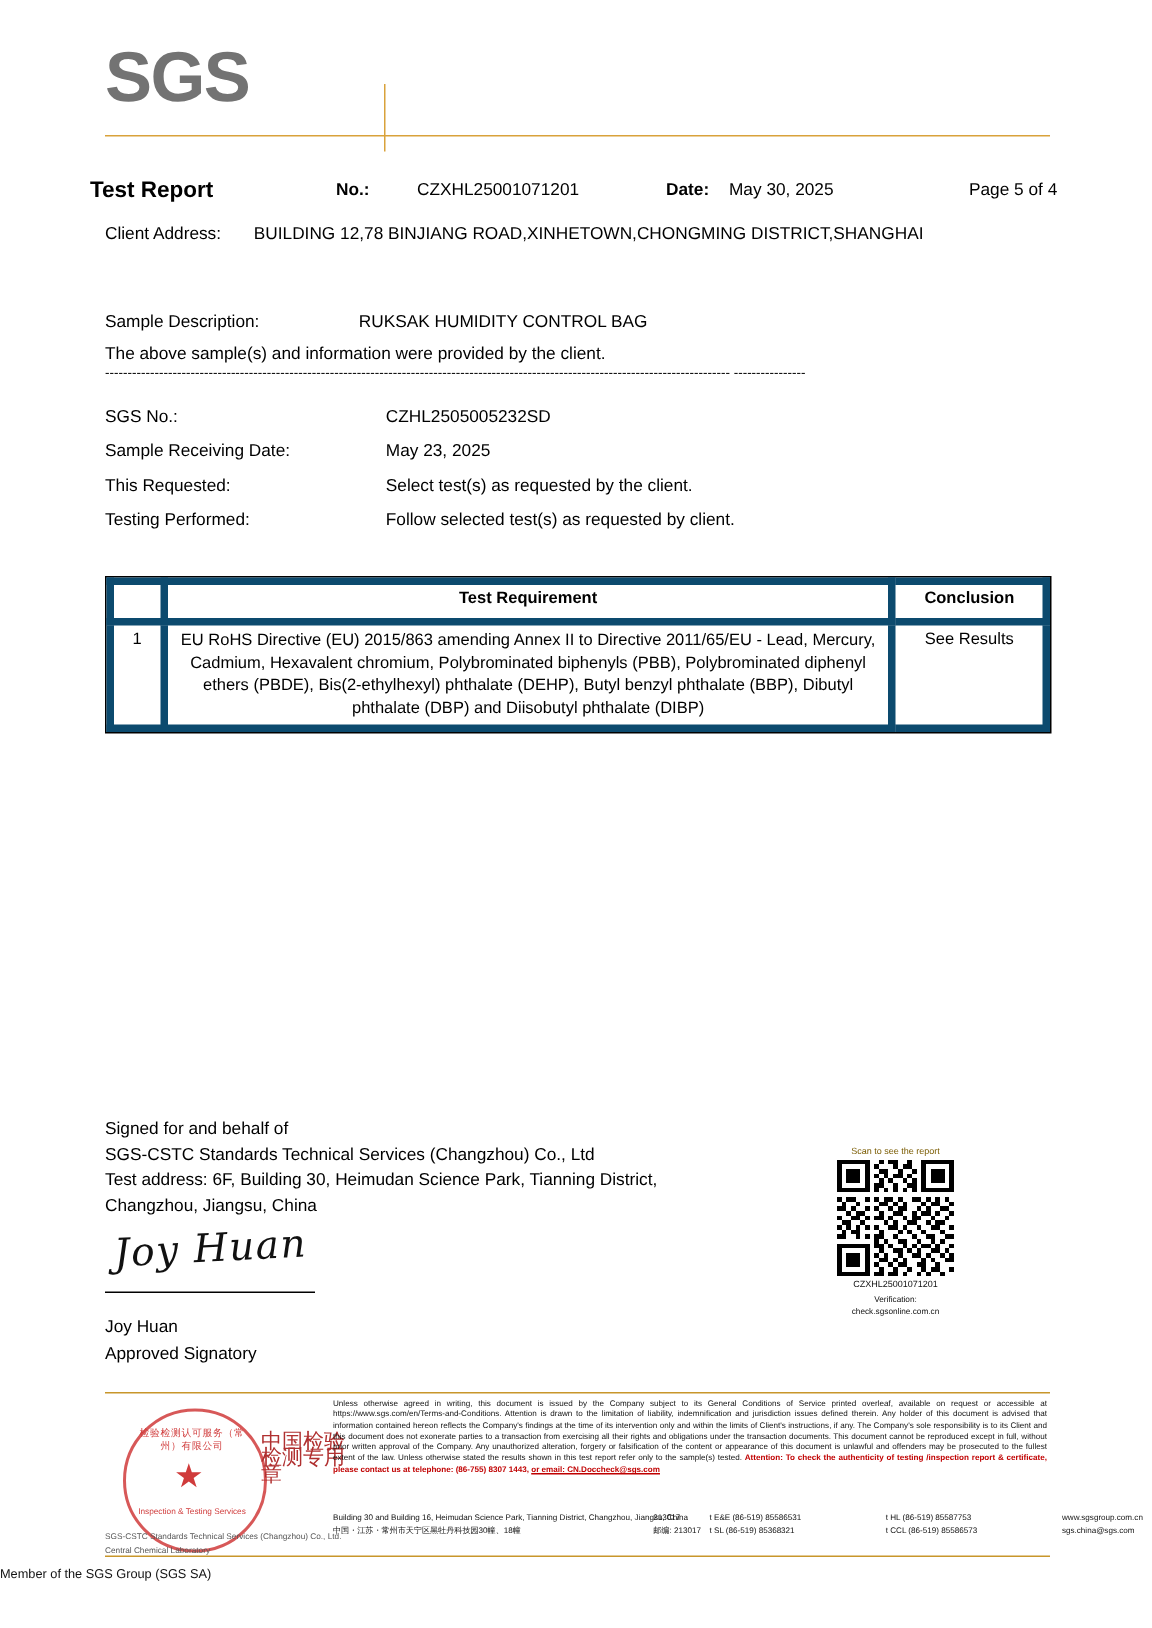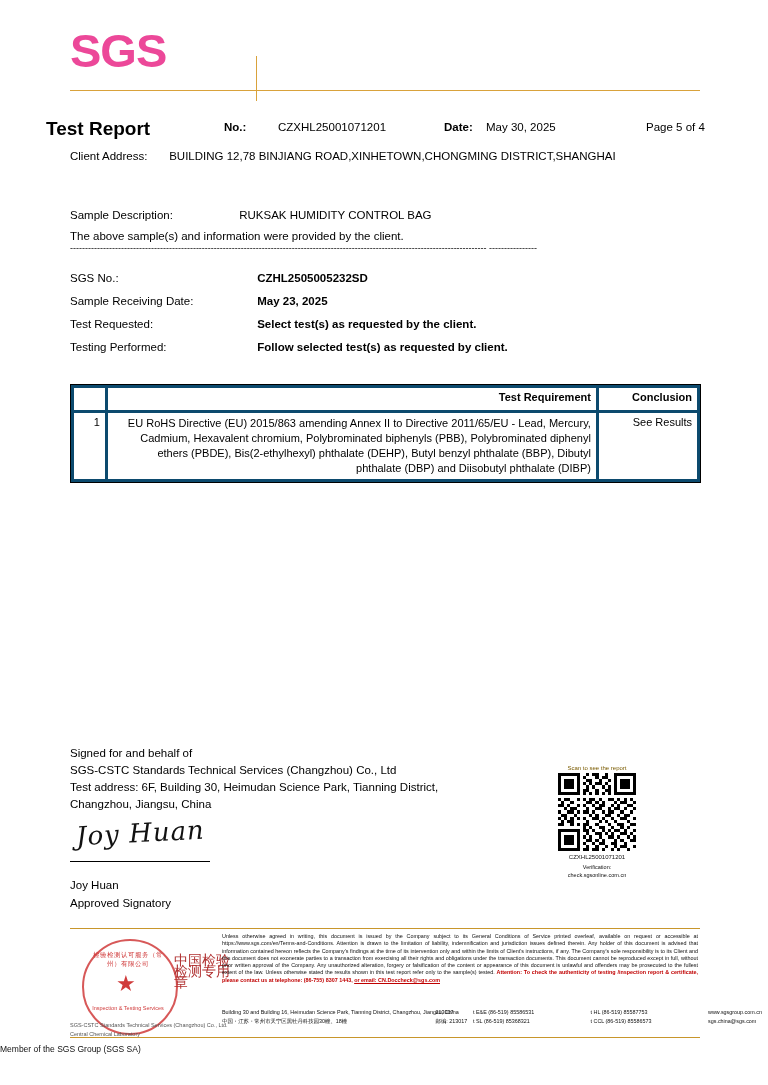--- a/index.html
+++ b/index.html
@@ -28,21 +28,21 @@
     left: 70px;
     top: 26px;
     width: 630px;
     height: 70px;
   }
   .sgs-logo {
     font-family: "Liberation Sans", sans-serif;
     font-weight: bold;
     font-size: 47px;
     letter-spacing: -1px;
-    color: #ec4899;
+    color: #737373;
     line-height: 50px;
     display: inline-block;
   }
   .logo-rule {
     position: absolute;
     left: 0px;
     top: 64px;
     width: 630px;
     height: 1px;
     background: #d9a23b;
@@ -59,23 +59,23 @@
   
   .title-row {
     position: absolute;
     left: 46px;
     top: 118px;
     width: 676px;
     height: 22px;
   }
   .report-title {
     position: absolute;
-    left: 0px;
+    left: 14px;
     top: 0px;
-    font-size: 19px;
+    font-size: 15px;
     font-weight: bold;
   }
   .label-no {
     position: absolute;
     left: 178px;
     top: 3px;
     font-size: 11.5px;
     font-weight: bold;
   }
   .value-no {
@@ -167,42 +167,41 @@
     position: relative;
     height: 23px;
     white-space: nowrap;
   }
   .info-row .k {
     display: inline-block;
     width: 184px;
   }
   .info-row .v {
     display: inline-block;
-    font-weight: bold;
   }
 
   
   .req-table {
     position: absolute;
     left: 70px;
     top: 384px;
     width: 629px;
     border: 1px solid #000;
     border-collapse: collapse;
     font-size: 11px;
   }
   .req-table table {
     border-collapse: collapse;
     width: 100%;
   }
   .req-table th, .req-table td {
-    border: 3px solid #0c4a6e;
+    border: 5px solid #0c4a6e;
     padding: 3px 5px;
     vertical-align: top;
-    text-align: right;
+    text-align: center;
     font-weight: normal;
   }
   .req-table thead th {
     font-weight: bold;
     height: 16px;
     background: #fff;
   }
   .col-idx { width: 22px; text-align: center; vertical-align: middle; }
   .col-req { width: 505px; }
   .col-concl { width: 90px; text-align: center; vertical-align: middle; }
@@ -422,21 +421,21 @@
   <div class="info-block">
     <div class="info-row">
       <span class="k">SGS No.:</span>
       <span class="v">CZHL2505005232SD</span>
     </div>
     <div class="info-row">
       <span class="k">Sample Receiving Date:</span>
       <span class="v">May 23, 2025</span>
     </div>
     <div class="info-row">
-      <span class="k">Test Requested:</span>
+      <span class="k">This Requested:</span>
       <span class="v">Select test(s) as requested by the client.</span>
     </div>
     <div class="info-row">
       <span class="k">Testing Performed:</span>
       <span class="v">Follow selected test(s) as requested by client.</span>
     </div>
   </div>
 
   <div class="req-table">
     <table>

